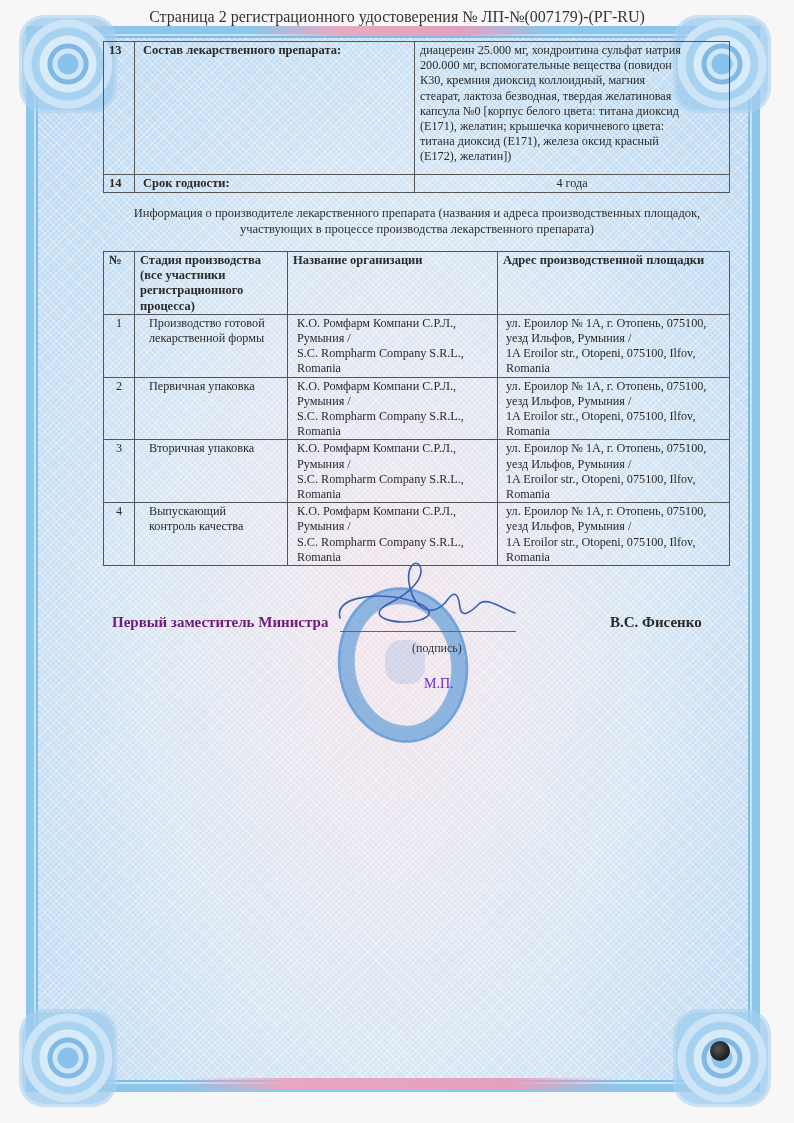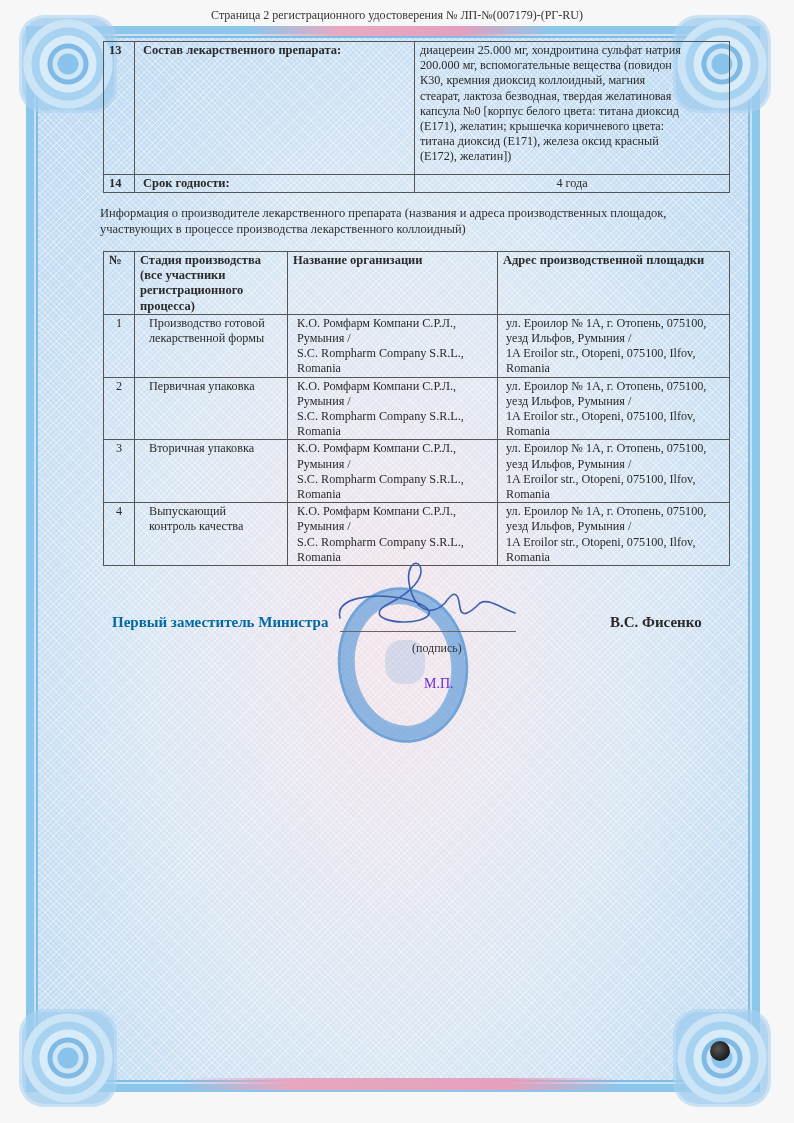--- a/index.html
+++ b/index.html
@@ -40,51 +40,51 @@
   .rosette.tr { left:676px; top:18px; }
   .rosette.bl { left:22px; top:1012px; }
   .rosette.br { left:676px; top:1012px; }
   .hole {
     position:absolute; left:710px; top:1041px; width:20px; height:20px; border-radius:50%;
     background:radial-gradient(circle at 40% 40%, #555 0%, #222 60%, #111 100%);
   }
 
   .page-title {
     position:absolute; left:0; top:8px; width:794px; text-align:center;
-    font-size:12px; color:#333;
+    font-size:16px; color:#333;
   }
 
   table { border-collapse:collapse; position:absolute; }
   td, th { border:1px solid #555; vertical-align:top; font-size:12.2px; line-height:15.2px; padding:1px 5px 0 5px; font-weight:normal; text-align:left; }
 
   .t1 { left:103px; top:41px; width:627px; }
   .t1 .c-num { width:20px; font-weight:bold; font-size:12.5px; }
   .t1 .c-lbl { width:266px; font-weight:bold; font-size:12.5px; padding-left:8px; }
   .t1 .c-val { }
   .t1 .center { text-align:center; }
 
   .info {
-    position:absolute; left:100px; top:206px; width:634px; text-align:left;
+    position:absolute; left:100px; top:206px; width:634px; text-align:center;
     font-size:12.5px; line-height:15.5px; color:#2f2f2f;
   }
 
   .t2 { left:103px; top:251px; width:627px; }
   .t2 th { font-weight:bold; font-size:12.5px; }
   .t2 .w-num { width:20px; }
   .t2 .w-stage { width:142px; }
   .t2 .w-org { width:199px; }
   .t2 .w-addr { }
   .t2 td.num { text-align:center; }
   .t2 td.stage { padding-left:14px; }
   .t2 td.org { padding-left:9px; }
   .t2 td.addr { padding-left:8px; }
   .line { display:block; }
 
   .signer-title {
-    position:absolute; left:112px; top:614px; font-size:15px; font-weight:bold; color:#0369a1;
+    position:absolute; left:112px; top:614px; font-size:15px; font-weight:bold; color:#701a75;
   }
   .sig-line {
     position:absolute; left:340px; top:631px; width:176px; height:1px; background:#666;
   }
   .signer-name {
     position:absolute; left:610px; top:614px; font-size:15px; font-weight:bold; color:#2a2a2a;
   }
   .sig-caption {
     position:absolute; left:412px; top:641px; font-size:12px; color:#333;
   }
@@ -137,21 +137,21 @@
   <tr style="height:18px;">
     <td class="c-num">14</td>
     <td class="c-lbl">Срок годности:</td>
     <td class="c-val center">4 года</td>
   </tr>
 </tbody>
   </table>
 
 <div class="info">
   <span class="line">Информация о производителе лекарственного препарата (названия и адреса производственных площадок,</span>
-  <span class="line">участвующих в процессе производства лекарственного коллоидный)</span>
+  <span class="line">участвующих в процессе производства лекарственного препарата)</span>
 </div>
 
 <table class="t2">
   <tbody>
       <tr style="height:62px;">
     <th class="w-num">№</th>
     <th class="w-stage">
       <span class="line">Стадия производства</span>
       <span class="line">(все участники</span>
       <span class="line">регистрационного</span>

